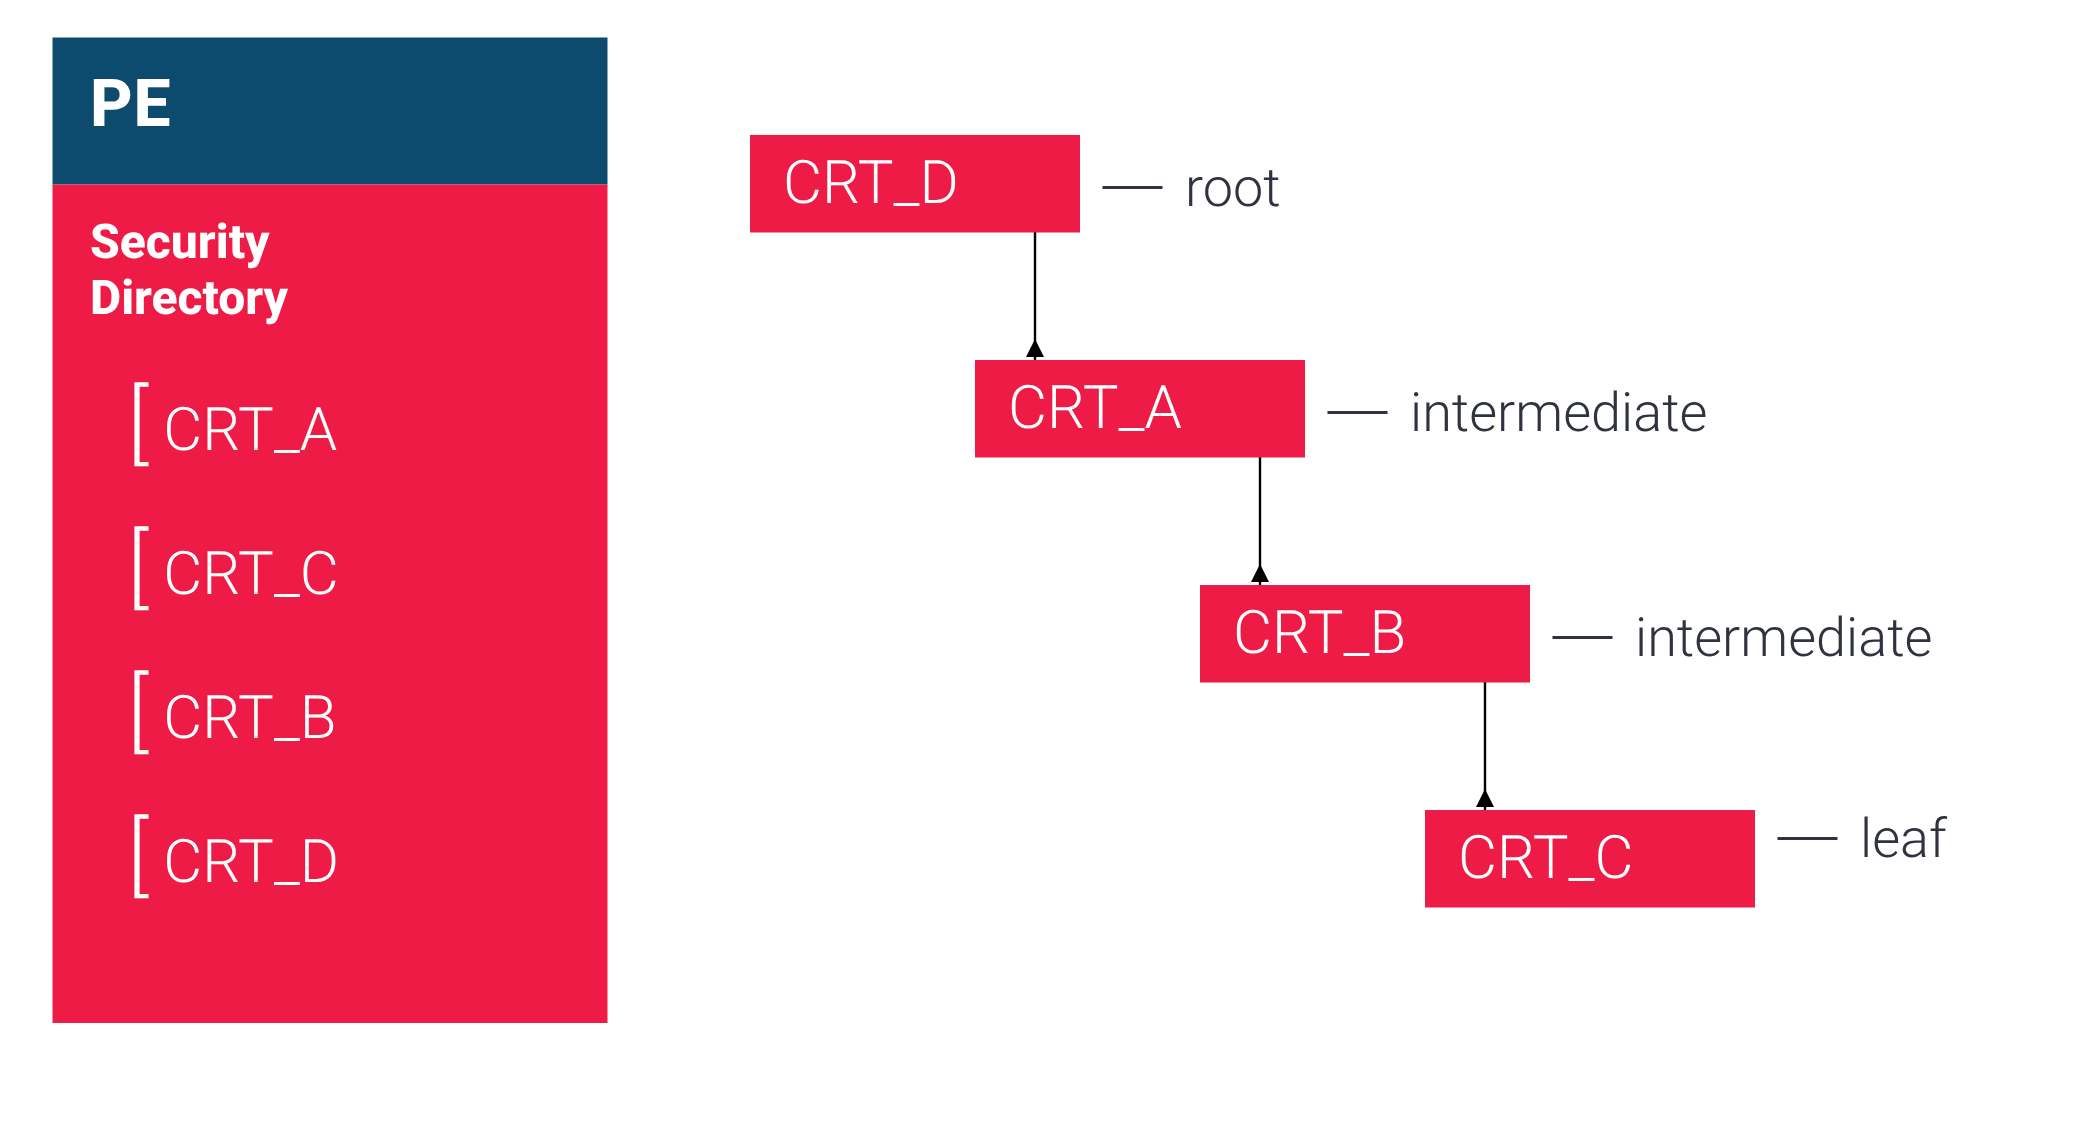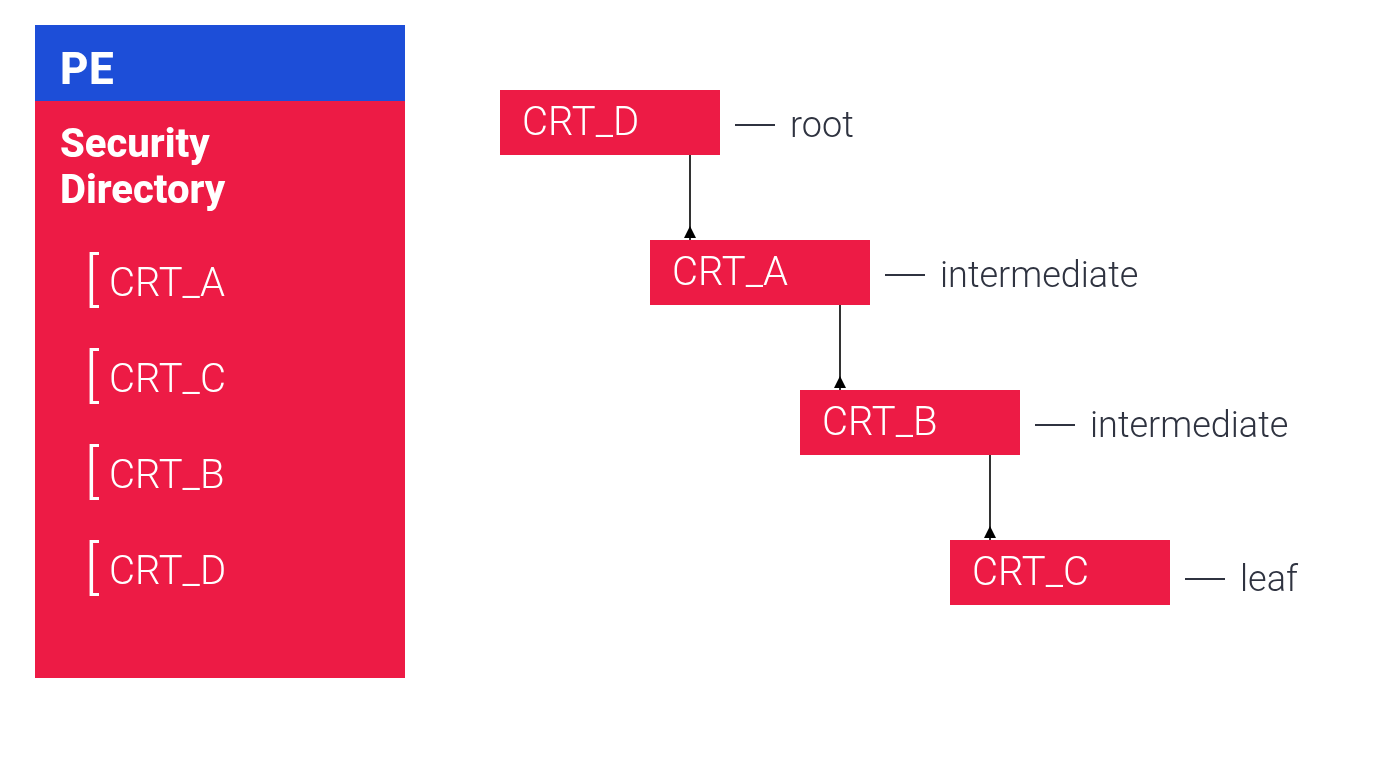--- a/index.html
+++ b/index.html
@@ -14,34 +14,34 @@
     height:765px;
   }
   
   .pe-panel{
     position:absolute;
     left:35px;
     top:25px;
     width:370px;
   }
   .pe-header{
-    background:#1d4ed8;
+    background:#0c4a6e;
     color:#fff;
-    padding:18px 25px 6px 25px;
+    padding:18px 25px 28px 25px;
     font-weight:800;
     font-size:44px;
     letter-spacing:.5px;
   }
   .pe-body{
     background:#ed1b45;
     color:#fff;
     padding:20px 25px 40px 25px;
   }
   .sec-title{
-    font-size:40px;
+    font-size:32px;
     font-weight:800;
     line-height:1.15;
     margin-bottom:41px;
   }
   .crt-list{
     padding-left:25px;
   }
   .crt-item{
     display:flex;
     align-items:center;
@@ -147,19 +147,19 @@
       <div class="conn" style="left: 385px; top: 164px;">
         <span class="dash"></span>
         <span>intermediate</span>
       </div>
       <div class="node" style="left: 300px; top: 300px; min-width: 176px;">CRT_B</div>
       <div class="conn" style="left: 535px; top: 314px;">
         <span class="dash"></span>
         <span>intermediate</span>
       </div>
       <div class="node" style="left: 450px; top: 450px; min-width: 176px;">CRT_C</div>
-      <div class="conn" style="left: 685px; top: 468px;">
+      <div class="conn" style="left: 685px; top: 448px;">
         <span class="dash"></span>
         <span>leaf</span>
       </div>
     </div>
 
 </div>
 
 </body></html>

